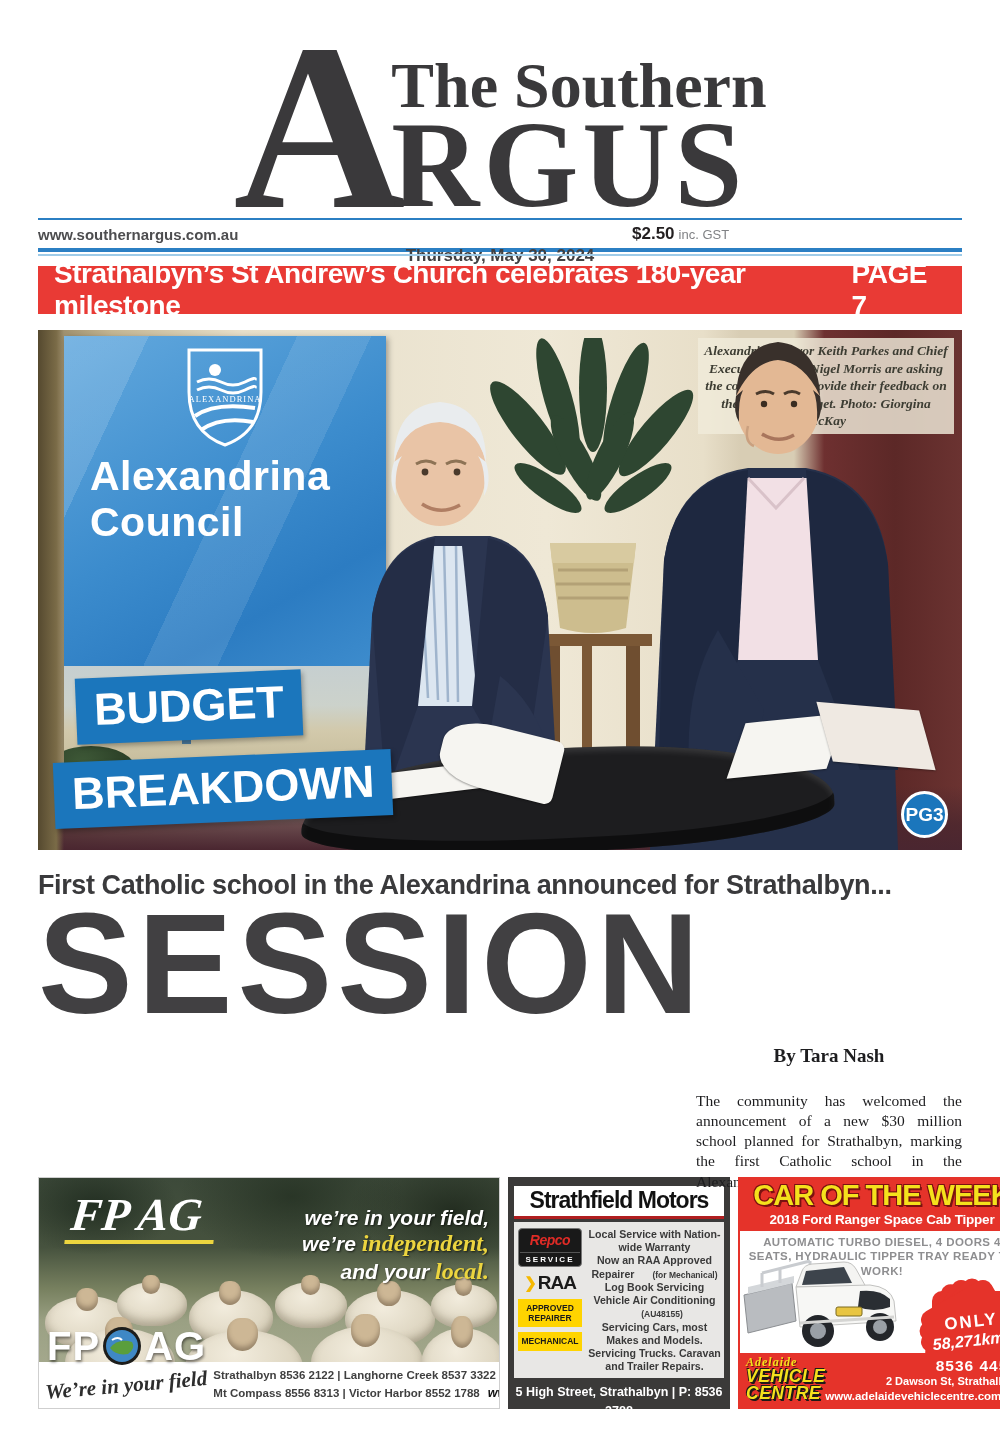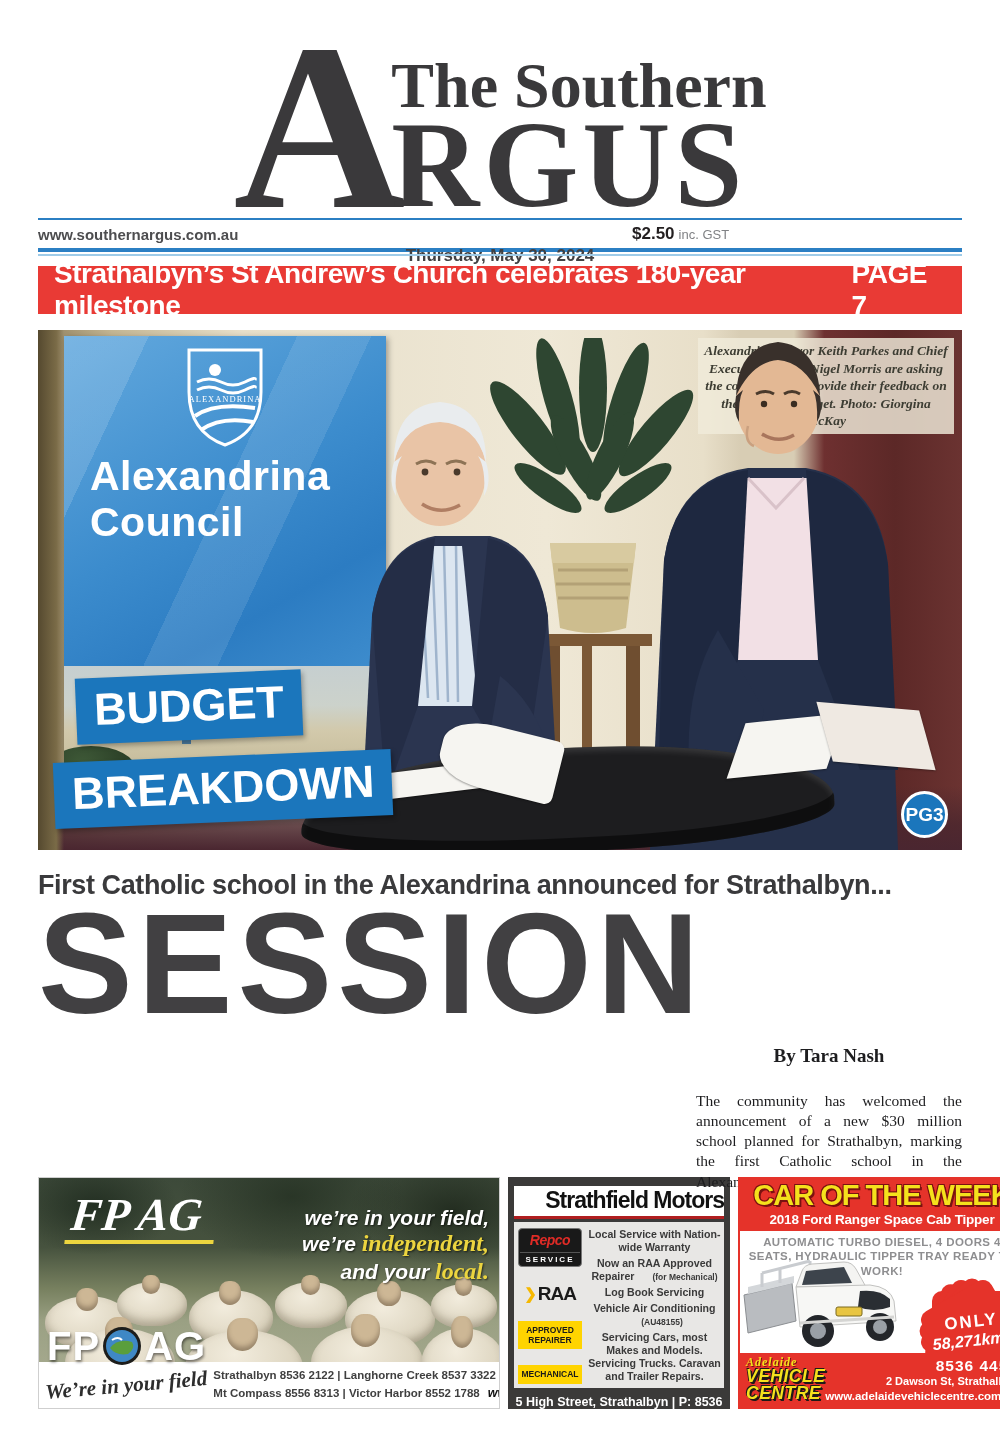--- a/index.html
+++ b/index.html
@@ -111,24 +111,24 @@
   .fp-logo svg { margin:0 2px; }
   .fp-strip { position:absolute; z-index:2; left:0; right:0; bottom:0; height:46px; background:#fff;
               display:flex; align-items:center; }
   .fp-script { font-family:"Liberation Serif", serif; font-style:italic; font-size:21px; font-weight:bold;
                color:#2d2d2d; transform:rotate(-5deg); margin:0 6px 0 6px; white-space:nowrap; }
   .fp-contacts { margin-left:auto; font-size:11.5px; font-weight:bold; color:#3f3f3f; line-height:1.5; padding-right:6px; text-align:left; white-space:nowrap; }
   .fp-web { font-style:italic; font-size:12.5px; color:#111; margin-left:8px; }
 
   
   .ad-strath { flex:0 0 222px; background:#3b3a39; display:flex; flex-direction:column; padding:5px 4px 0; }
-  .strath-header { background:#fff; margin:4px 2px 0; text-align:right; font-weight:bold; font-size:23px;
+  .strath-header { background:#fff; margin:4px 2px 0; text-align:center; font-weight:bold; font-size:23px;
                    color:#111; border-bottom:3px solid #b01e20; padding:1px 0 2px; letter-spacing:-1px; }
   .strath-body { background:#e8e7e5; margin:3px 2px 0; flex:1; display:flex; padding:6px 3px 4px 4px; }
-  .strath-logos { width:64px; display:flex; flex-direction:column; gap:16px; align-items:stretch; }
+  .strath-logos { width:64px; display:flex; flex-direction:column; gap:5px; align-items:stretch; }
   .repco { background:#191919; border:1px solid #777; border-radius:4px; text-align:center; padding:3px 1px 2px; }
   .repco-word { display:block; color:#e02b26; font-weight:bold; font-style:italic; font-size:14px; letter-spacing:-.5px; }
   .repco-service { display:block; color:#fff; font-weight:bold; font-size:8px; letter-spacing:2px; margin-top:4px; border-top:1px solid #555; padding-top:2px; }
   .raa { display:flex; align-items:center; justify-content:center; gap:1px; }
   .raa-arrow { color:#f5b800; font-weight:bold; font-size:15px; }
   .raa-word { color:#1a1a1a; font-weight:bold; font-size:19px; letter-spacing:-1px; }
   .badge-yellow { background:#ffd400; color:#1a1a1a; font-weight:bold; font-size:8.5px; text-align:center;
                   padding:4px 2px; line-height:1.2; }
   .strath-items { flex:1; padding-left:6px; display:flex; flex-direction:column; justify-content:space-between;text-align:center; }
   .strath-item { font-size:10.6px; font-weight:bold; color:#3a3a3a; line-height:1.25; }

